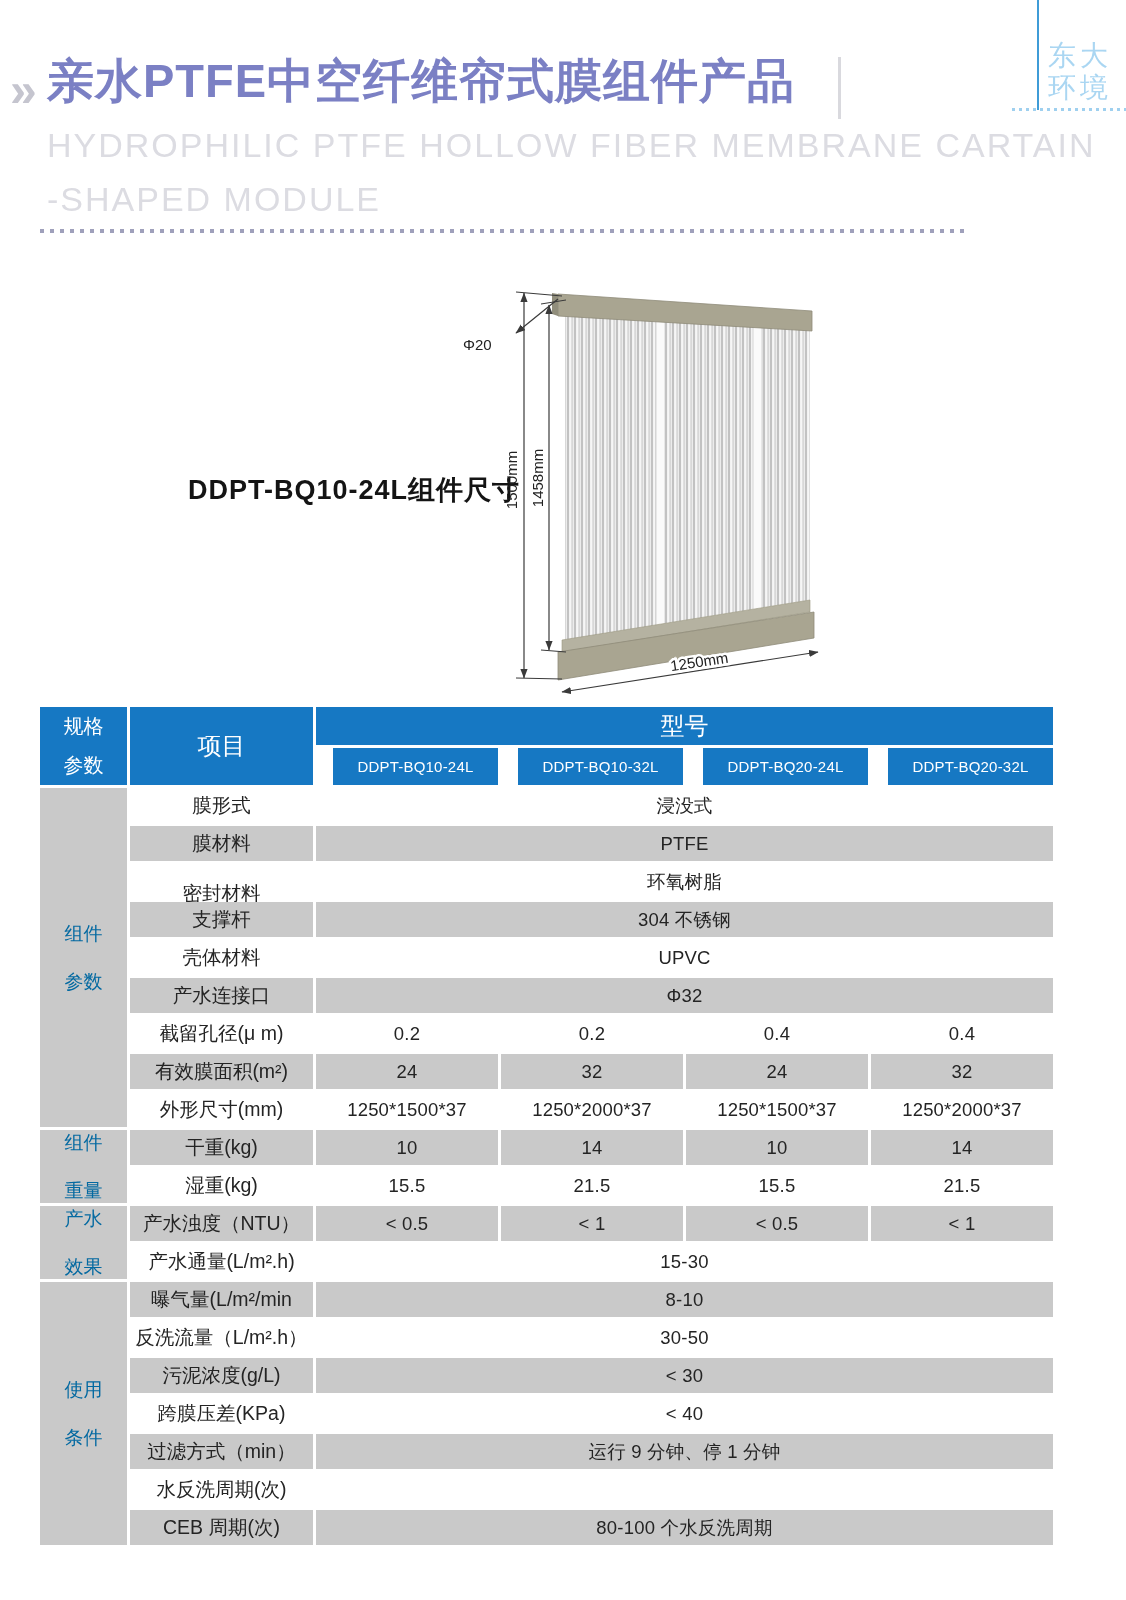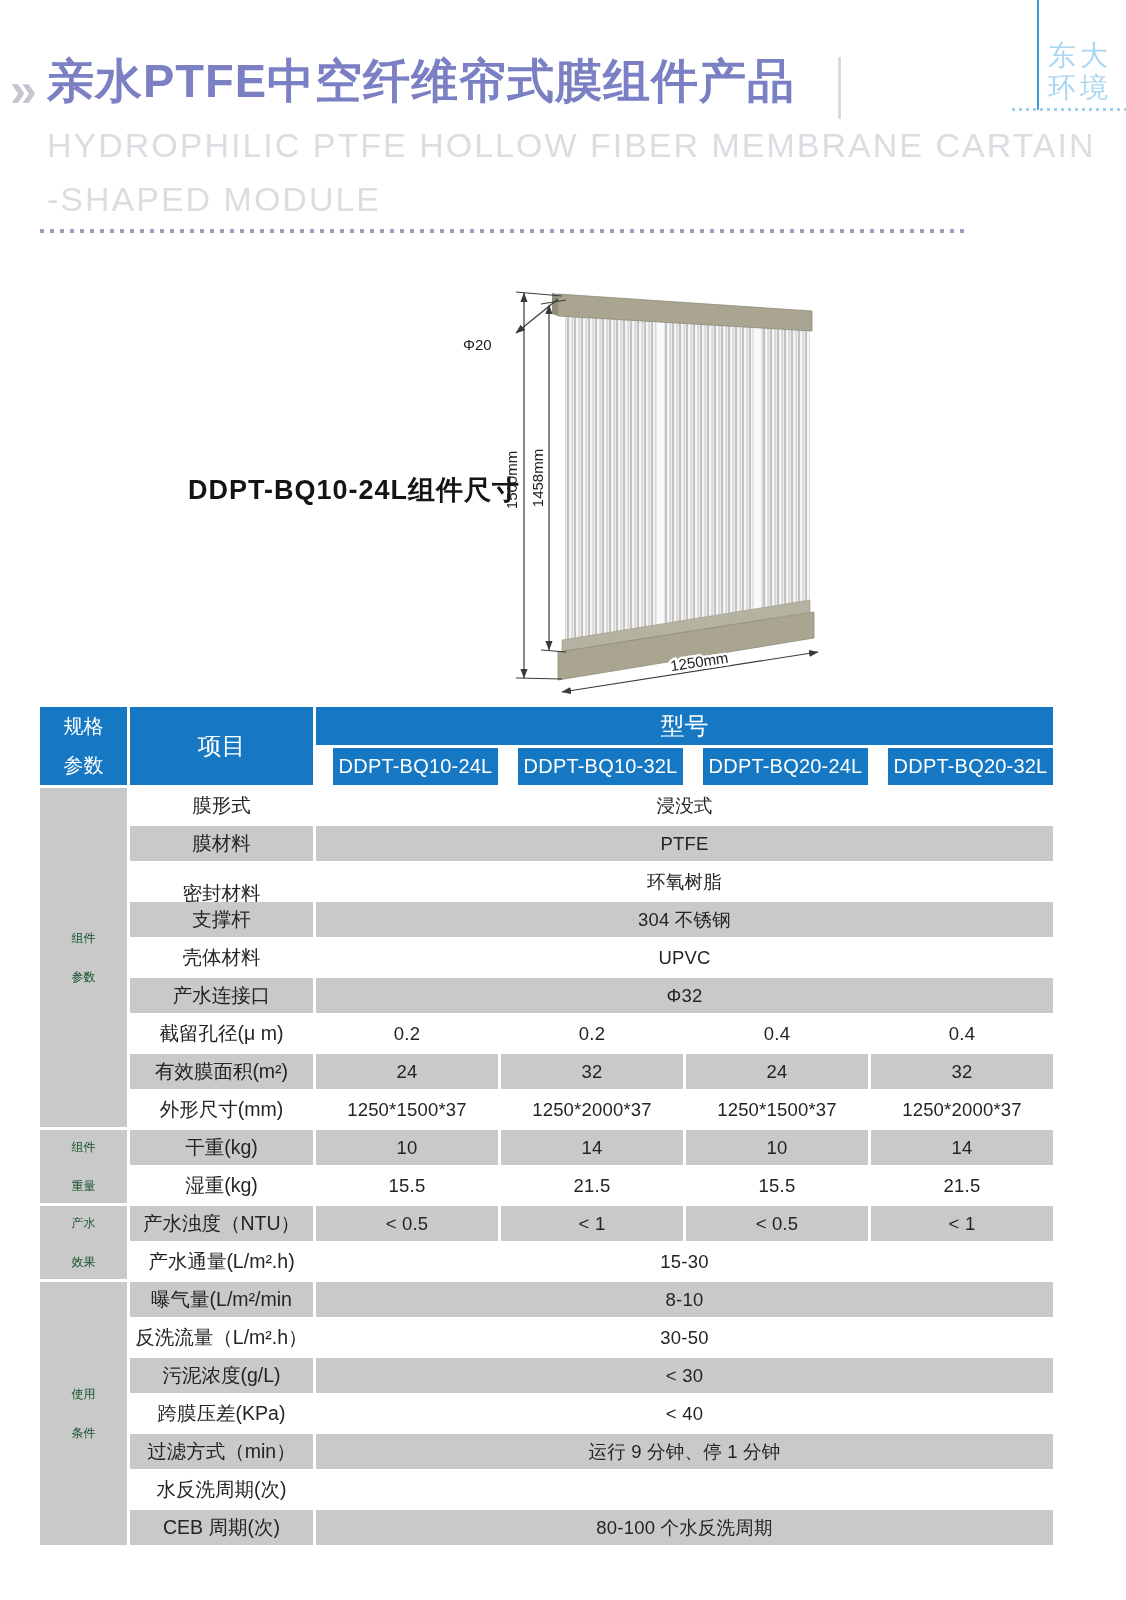--- a/index.html
+++ b/index.html
@@ -60,24 +60,24 @@
     grid-template-rows:38px 37px repeat(20,35px);
     gap:3px;
   }
   #spec-table .cell {
     display:flex; align-items:center; justify-content:center; text-align:center;
   }
   .head { background:#1678c3; color:#fff; font-size:24px; }
   .corner { grid-column:1; grid-row:1 / 3; flex-direction:column; gap:12px; font-size:20px; }
   .item-head { grid-column:2; grid-row:1 / 3; }
   .model-head { grid-column:3 / 7; grid-row:1; }
-  .model { grid-row:2; font-size:20px; letter-spacing:0.2px;margin-left:17px; }
+  .model { grid-row:2; font-size:15px; letter-spacing:0.2px;margin-left:17px; }
   .glabel {
-    grid-column:1; background:#c9c9c9; color:#14532d; flex-direction:column;
-    gap:22px; font-size:12px;
+    grid-column:1; background:#c9c9c9; color:#0369a1; flex-direction:column;
+    gap:22px; font-size:19px;
   }
   .lbl { grid-column:2; font-size:19.5px; color:#242424; }
   .val { font-size:18.5px; color:#242424; letter-spacing:0.2px; }
   .gray { background:#c9c9c9; }
   .white { background:#ffffff; }
 </style>
 </head>
 <body>
 
 <div id="page">

